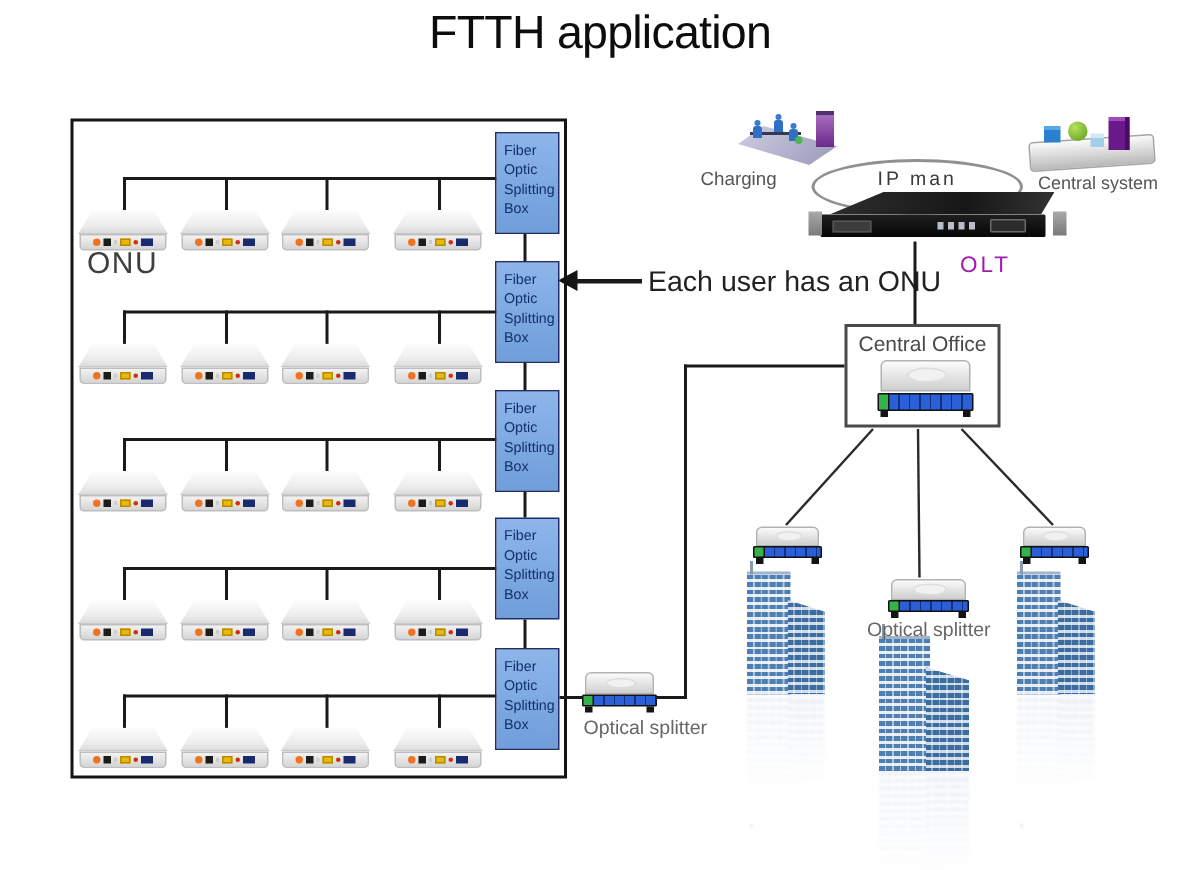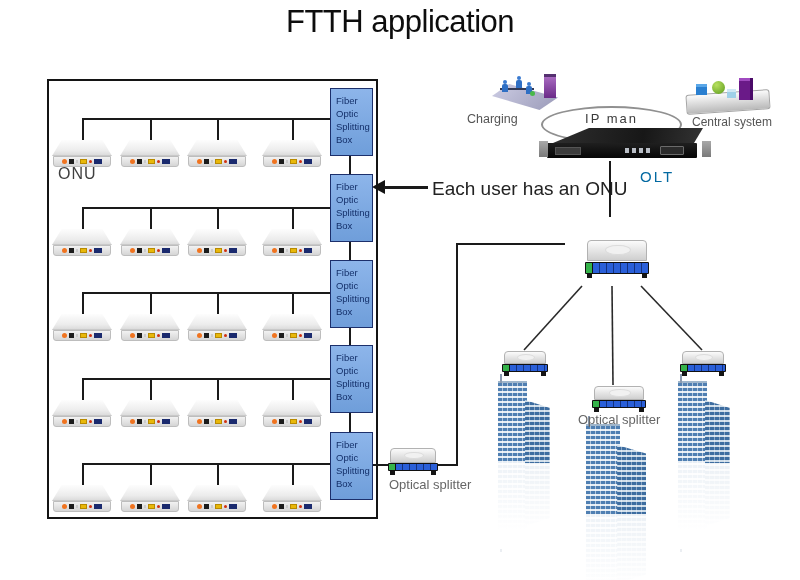--- a/index.html
+++ b/index.html
@@ -150,21 +150,21 @@
 <body>
 
 <div id="canvas">
 
   <div id="title">FTTH application</div>
 
   <div id="big-box"></div>
 
   <div id="gen-left"></div>
 
-  <div class="lbl" id="onu-label" style="left:58px; top:165px; font-size:16px; color:#3f3f3f; letter-spacing:1px;">ONU</div>
+  <div class="lbl" id="onu-label" style="left:58px; top:165px; font-size:20px; color:#3f3f3f; letter-spacing:1px;">ONU</div>
 
   <div id="arrow-head"></div>
   <div class="line" id="arrow-shaft"></div>
   <div class="lbl" id="arrow-text">Each user has an ONU</div>
 
   <div id="mgmt-icon">
     <div class="mgmt-plate"></div>
     <div class="mgmt-net"></div>
     <div class="person" style="left:10px; top:6px;"></div>
     <div class="person" style="left:24px; top:2px;"></div>
@@ -194,24 +194,27 @@
           <i></i>
           <i></i>
           <i></i>
           <i></i>
         </span>
       <span class="olt-badge"></span>
     </div>
     <div class="olt-ear l"></div>
     <div class="olt-ear r"></div>
   </div>
-  <div class="lbl" style="left:640px; top:168px; font-size:15px; color:#0369a1; letter-spacing:2px;">OLT</div>
+  <div class="lbl" style="left:640px; top:168px; font-size:15px; color:#a21caf; letter-spacing:2px;">OLT</div>
 
   <div class="line" style="left:609px; top:161px; width:2px; height:56px;"></div>
 
+  <div id="co-box">
+    <div id="co-label">Central Office</div>
+  </div>
 
   <div class="line" style="left:456px; top:243px; width:109px; height:2px;"></div>
   <div class="line" style="left:456px; top:243px; width:2px; height:223px;"></div>
   <div class="line" style="left:438px; top:464px; width:20px; height:2px;"></div>
 
   <div class="line" style="left:373px; top:464px; width:17px; height:2px;"></div>
 
   <svg class="overlay" width="800" height="580">
     <line x1="582" y1="286" x2="524" y2="350" stroke="#2a2a2a" stroke-width="1.6"></line>
     <line x1="612" y1="286" x2="613" y2="385" stroke="#2a2a2a" stroke-width="1.6"></line>

